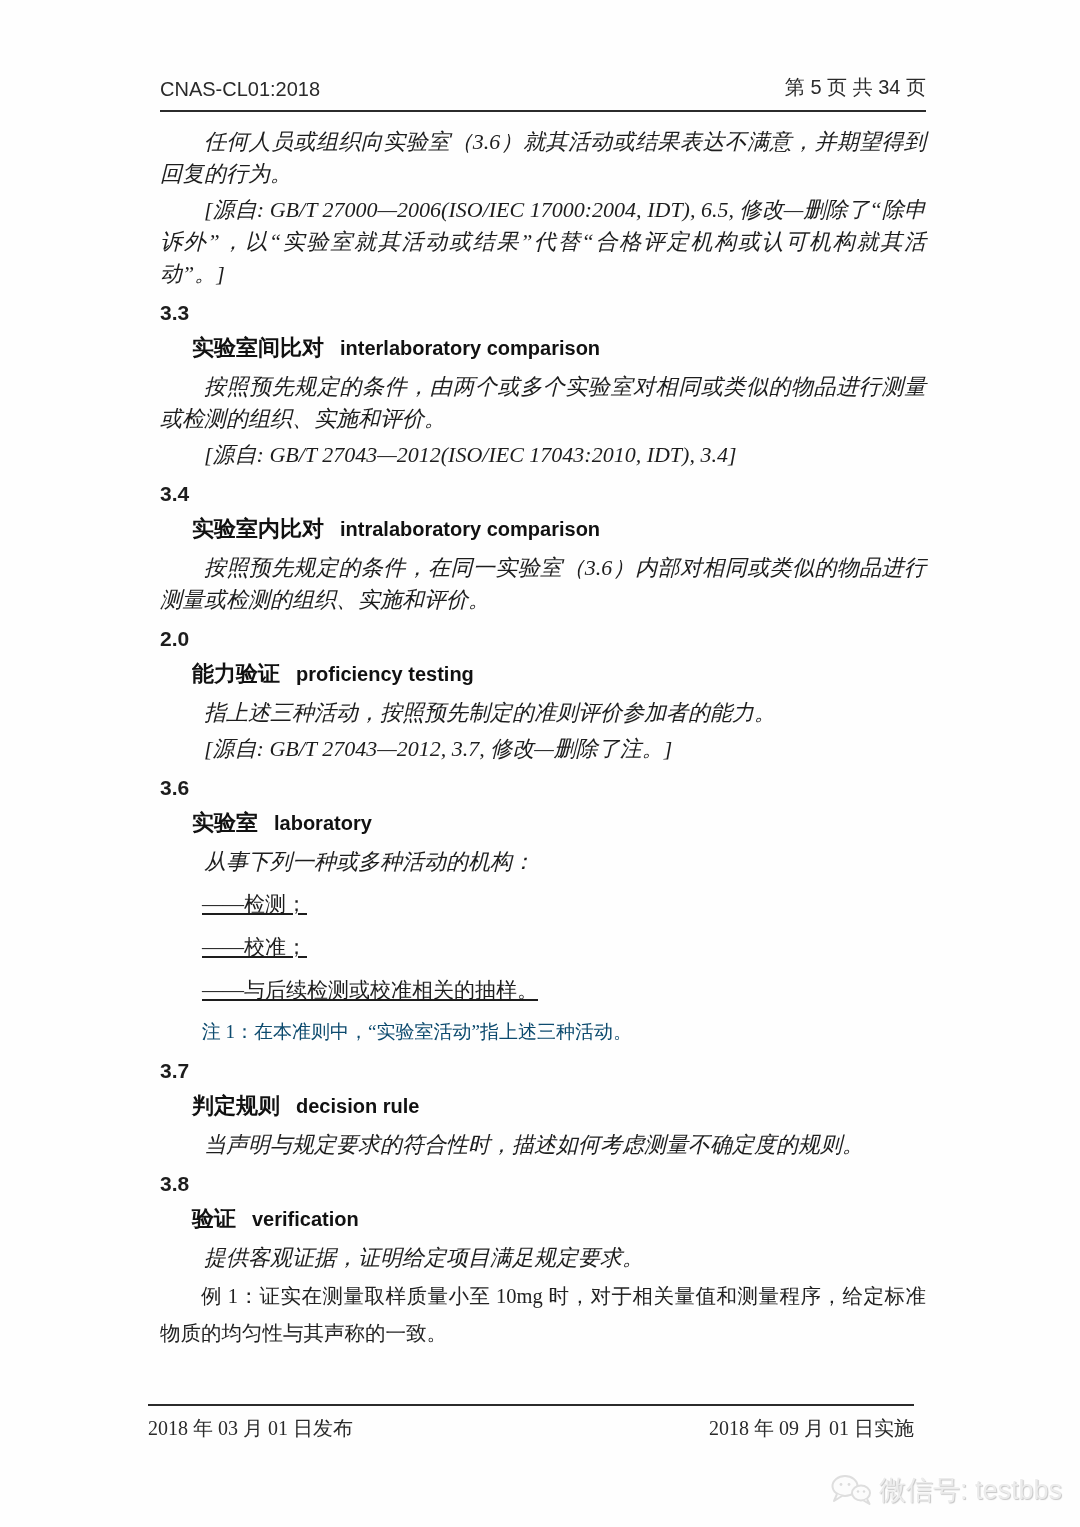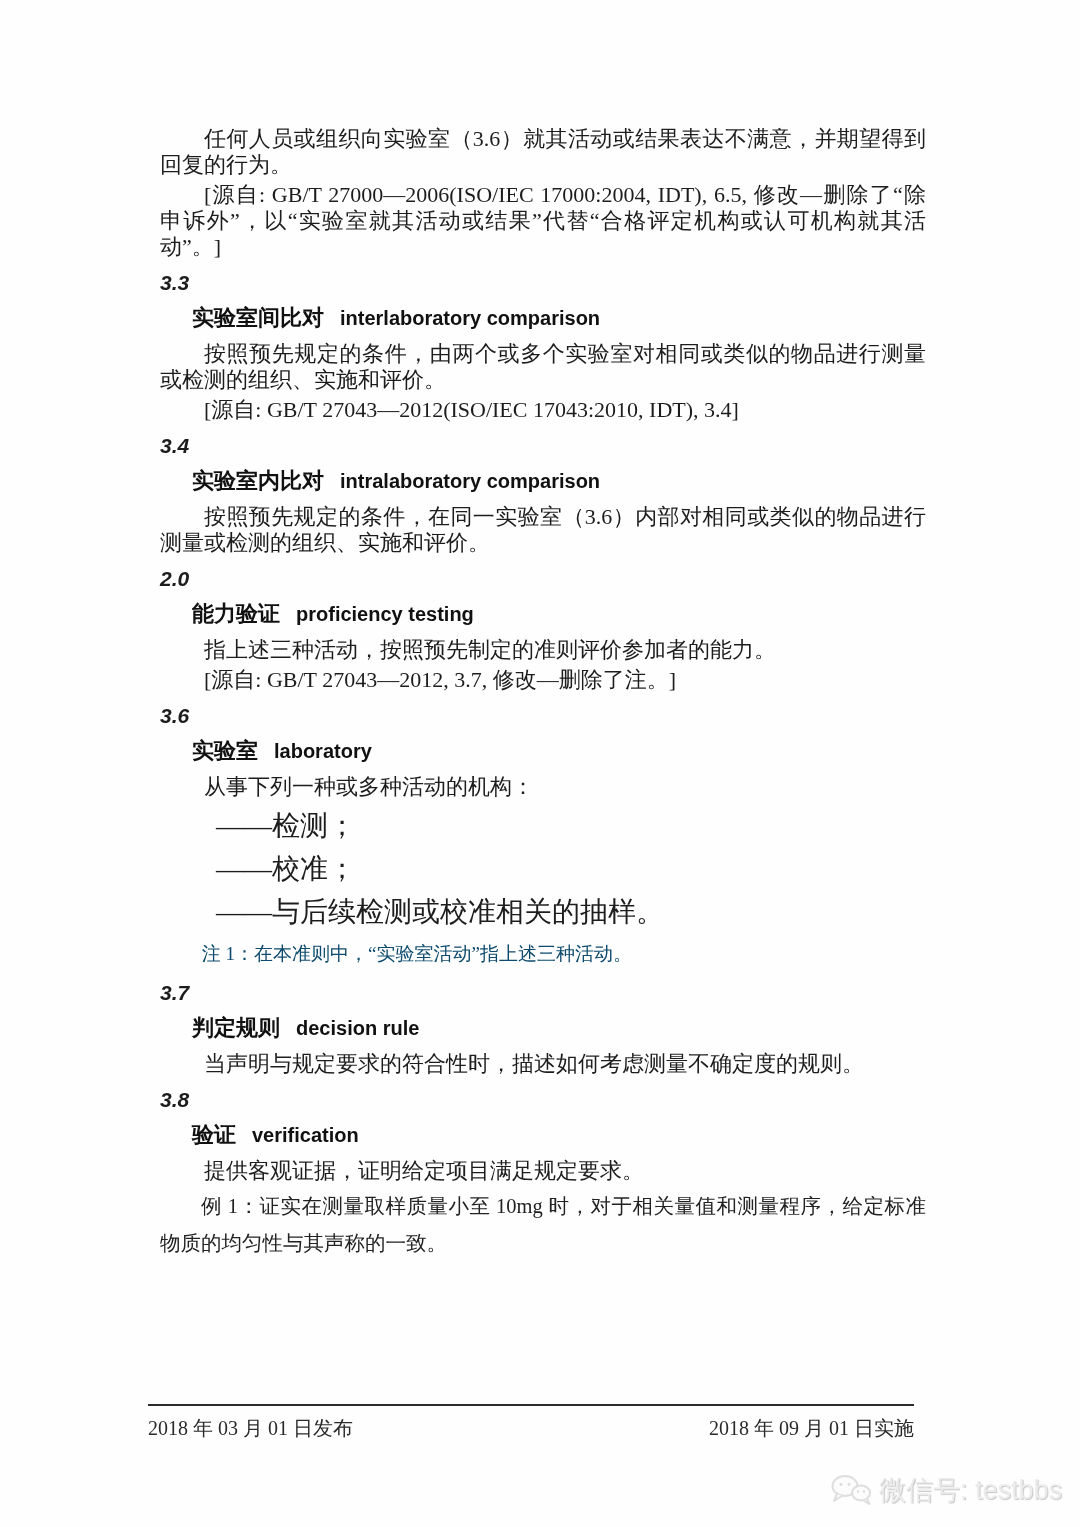--- a/index.html
+++ b/index.html
@@ -34,56 +34,57 @@
   
   .content {
     position: absolute;
     left: 160px;
     width: 766px;
     top: 110px;
     padding-top: 16px;
   }
   .para {
     font-size: 22px;
-    line-height: 26px;
+    line-height: 32px;
     margin: 0 0 4px 0;
     text-indent: 2em;
     text-align: justify;
+    font-style: italic;
   }
   .sec-num {
     font-family: "Liberation Sans", sans-serif;
     font-weight: bold;
     font-size: 21px;
     line-height: 30px;
     margin: 8px 0 3px 0;
     text-indent: 0;
-    font-style: italic;
   }
   .term {
     margin: 2px 0 5px 0;
     text-indent: 2em;
     line-height: 33px;
   }
   .term-zh {
     font-weight: bold;
     font-size: 22px;
     color: #111;
   }
   .term-en {
     font-family: "Liberation Sans", sans-serif;
     font-weight: bold;
     font-size: 20px;
     margin-left: 12px;
     color: #111;
   }
   .list-item {
-    font-size: 28px;
+    font-size: 21px;
     line-height: 34px;
     margin: 9px 0;
     text-indent: 2em;
+    text-decoration: underline;
   }
   .note {
     font-size: 19px;
     line-height: 32px;
     margin: 6px 0 2px 0;
     text-indent: 2.2em;
     color: #0c4a6e;
   }
   .example {
     font-size: 20.5px;
@@ -123,20 +124,24 @@
   }
   .watermark svg {
     display: block;
   }
 </style>
 </head>
 <body>
 
 <div class="page">
 
+  <div class="header">
+    <span>CNAS-CL01:2018</span>
+    <span>第 5 页 共 34 页</span>
+  </div>
 
   <div class="content">
 
     <p class="para">任何人员或组织向实验室（3.6）就其活动或结果表达不满意，并期望得到回复的行为。</p>
     <p class="para">[源自: GB/T 27000—2006(ISO/IEC 17000:2004, IDT), 6.5, 修改—删除了“除申诉外”，以“实验室就其活动或结果”代替“合格评定机构或认可机构就其活动”。]</p>
 
     <div>
       <p class="sec-num">3.3</p>
       <p class="term">
         <span class="term-zh">实验室间比对</span>

